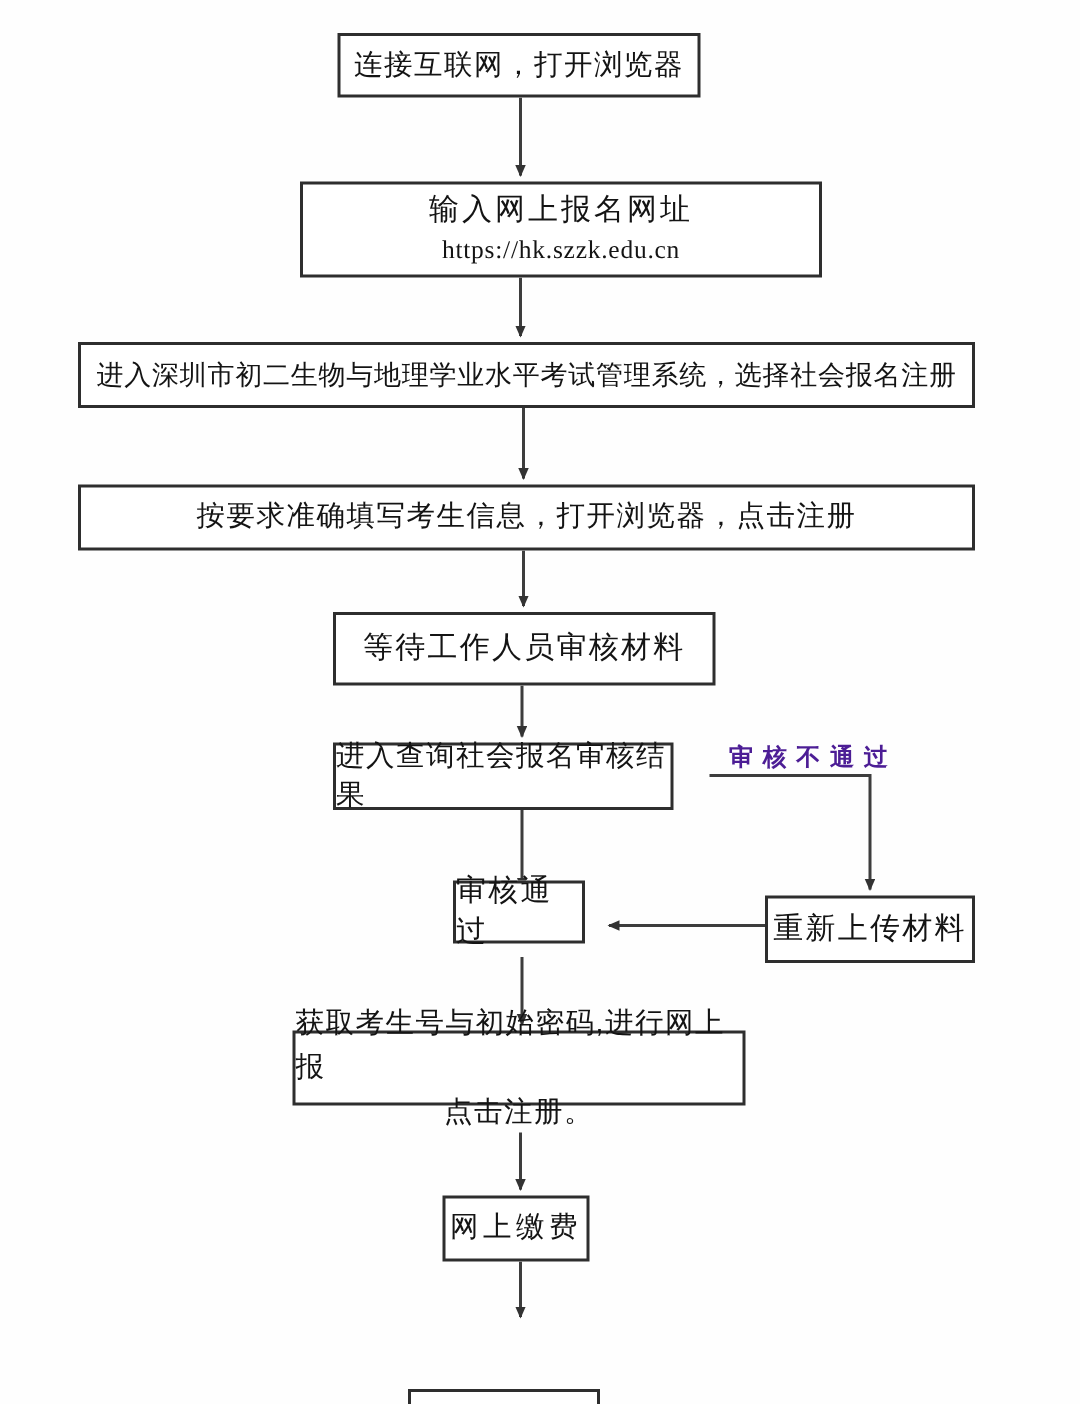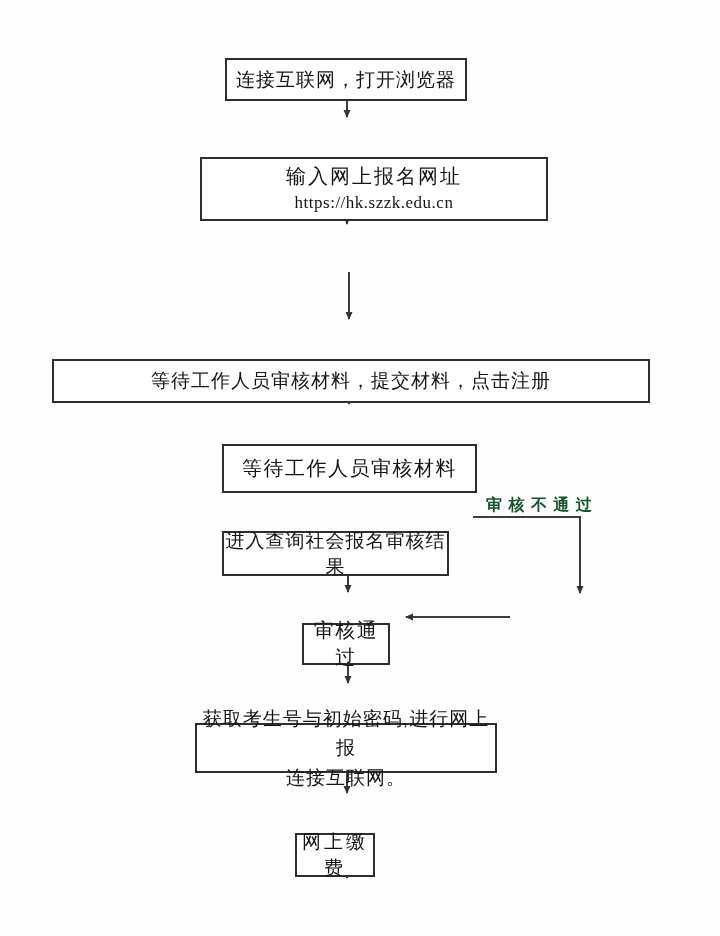--- a/index.html
+++ b/index.html
@@ -18,42 +18,40 @@
   }
   .node{
     position:absolute;
     box-sizing:border-box;
     border:2px solid #2e2e2e;
     background:#ffffff;
     display:flex;
     flex-direction:column;
     align-items:center;
     justify-content:center;
-    text-align:center;
     line-height:1.35;
-    margin-top:36px;
   }
   .fs18{font-size:18px;letter-spacing:0.5px;}
   .fs19{font-size:19px;letter-spacing:1px;}
   .fs20{font-size:20px;letter-spacing:1.5px;}
   .sp2{letter-spacing:3px;}
   .mono{
     font-family:Liberation Serif, serif;
     font-size:17px;letter-spacing:0.5px;margin-top:2px;
   }
   .urlline1{font-size:20px;letter-spacing:2px;}
   .twoline{line-height:1.55;}
   .edge-label{
     position:absolute;
     left:486px;top:495px;
     font-size:16px;
     font-weight:bold;
     letter-spacing:1px;
     white-space:nowrap;
-    color:#14532d;
+    color:#4c1d95;
   }
 </style>
 </head>
 <body>
 
 <div class="stage">
 
   <svg class="edges" width="720" height="936">
     <defs>
       <marker id="arrow" markerWidth="9" markerHeight="8" refX="7" refY="3.5" orient="auto" markerUnits="userSpaceOnUse">
@@ -75,44 +73,50 @@
 
   <div class="node fs19" style="left:225px;top:22px;width:242px;height:43px">
     <span>连接互联网，打开浏览器</span>
   </div>
 
   <div class="node" style="left:200px;top:121px;width:348px;height:64px">
     <span class="urlline1">输入网上报名网址</span>
     <span class="mono">https://hk.szzk.edu.cn</span>
   </div>
 
+  <div class="node fs18" style="left:52px;top:228px;width:598px;height:44px">
+    <span>进入深圳市初二生物与地理学业水平考试管理系统，选择社会报名注册</span>
+  </div>
 
   <div class="node fs19" style="left:52px;top:323px;width:598px;height:44px">
-    <span>等待工作人员审核材料，提交材料，点击注册</span>
+    <span>按要求准确填写考生信息，打开浏览器，点击注册</span>
   </div>
 
   <div class="node fs20" style="left:222px;top:408px;width:255px;height:49px">
     <span>等待工作人员审核材料</span>
   </div>
 
   <div class="node fs19" style="left:222px;top:495px;width:227px;height:45px">
     <span>进入查询社会报名审核结果</span>
   </div>
 
   <div class="node fs20" style="left:302px;top:587px;width:88px;height:42px">
     <span>审核通过</span>
   </div>
 
+  <div class="node fs20" style="left:510px;top:597px;width:140px;height:45px">
+    <span>重新上传材料</span>
+  </div>
 
   <div class="node fs19 twoline" style="left:195px;top:687px;width:302px;height:50px">
     <span>获取考生号与初始密码,进行网上报</span>
-    <span>连接互联网。</span>
+    <span>点击注册。</span>
   </div>
 
-  <div class="node fs19 sp2" style="left:295px;top:797px;width:80px;height:44px">
+  <div class="node fs19 sp2" style="left:295px;top:797px;width:98px;height:44px">
     <span>网上缴费</span>
   </div>
 
   <div class="node fs20 sp2" style="left:272px;top:926px;width:128px;height:44px">
     <span>完成报名</span>
   </div>
 
   <div class="edge-label">审 核 不 通 过</div>
 
 </div>

